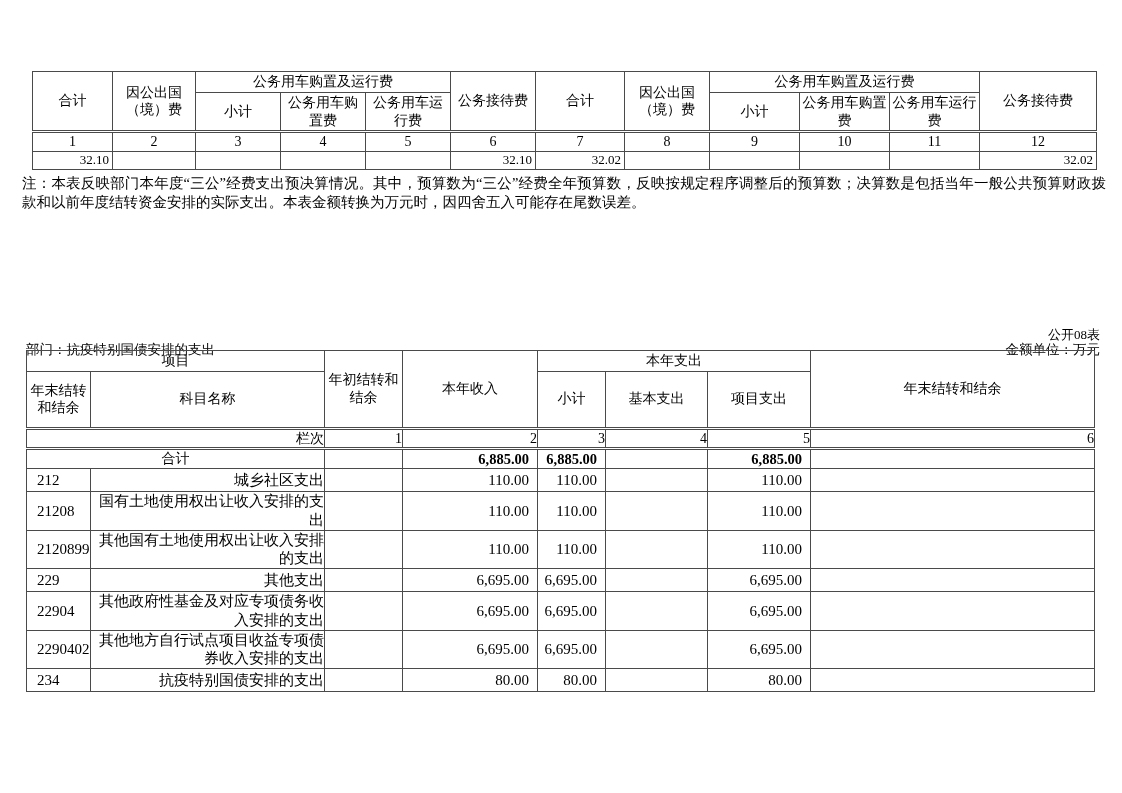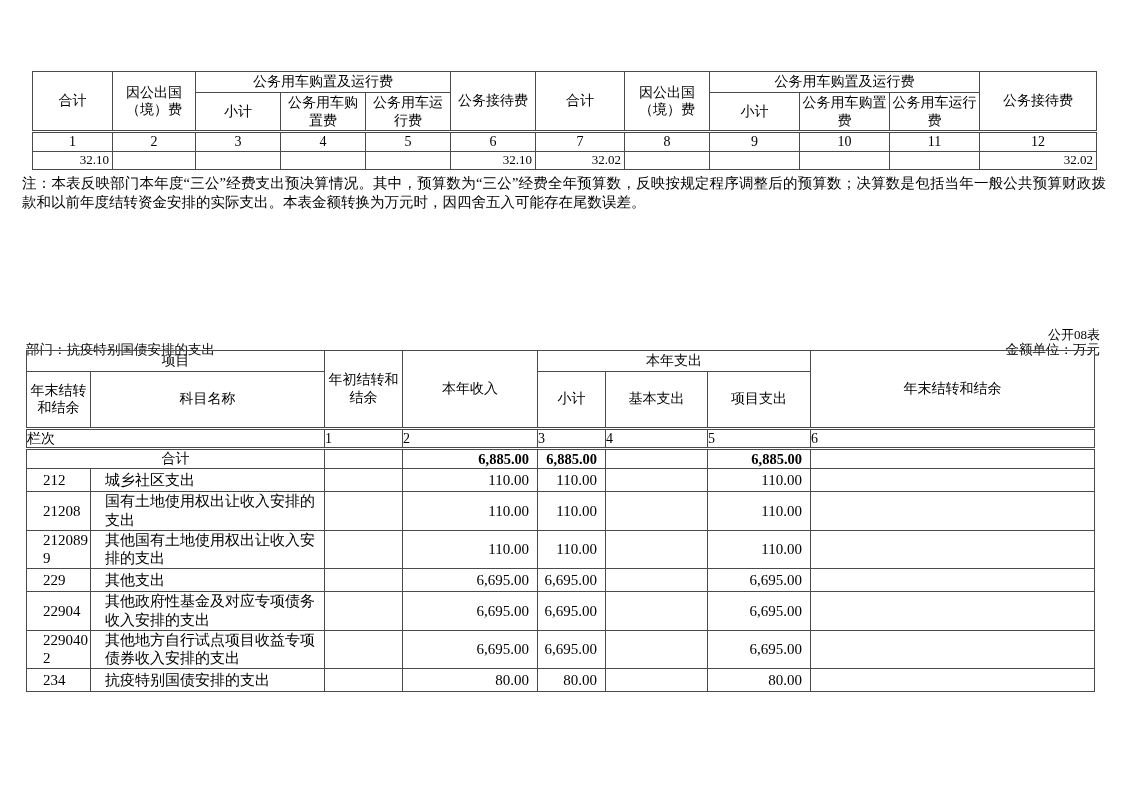--- a/index.html
+++ b/index.html
@@ -35,28 +35,28 @@
   .tcode { position:absolute; top:326px; right:22px; font-size:13px; }
   .deptline {
     position:absolute; left:26px; right:22px; top:341px;
     display:flex; justify-content:space-between; font-size:13.5px;
   }
   
   .t2 { position:absolute; left:26px; top:350px; width:1069px; font-size:14px; }
   .t2 th { text-align:center; vertical-align:middle; padding:1px 2px; }
   .t2 tr.r1 th { height:17px; }
   .t2 tr.r2 th { height:57px; }
-  .t2 tr.lanci td { height:19px; text-align:left; border-top:3px double #4a4a4a;margin-top:27px; }
+  .t2 tr.lanci td { height:19px; text-align:right; border-top:3px double #4a4a4a;margin-top:27px; }
   .t2 tr.total td { height:20px; border-top:3px double #4a4a4a; }
   .t2 tr.total td.lab { text-align:center; }
   .t2 td.num { text-align:right; padding-right:8px; font-size:14.5px; }
   .t2 tr.total td.num { font-weight:bold; }
   .t2 tr.datarow td { height:23px; font-size:15px; vertical-align:middle; }
-  .t2 td.code { text-align:left; padding-left:16px;margin-top:37px; }
-  .t2 td.name { text-align:left; padding-left:14px; }
+  .t2 td.code { text-align:left; padding-left:10px;margin-top:37px; }
+  .t2 td.name { text-align:right; padding-left:2px; }
 </style>
 </head>
 <body>
 
 <div class="page">
 
   <table class="t1">
     <colgroup>
       <col style="width:80px">
         <col style="width:83px">

